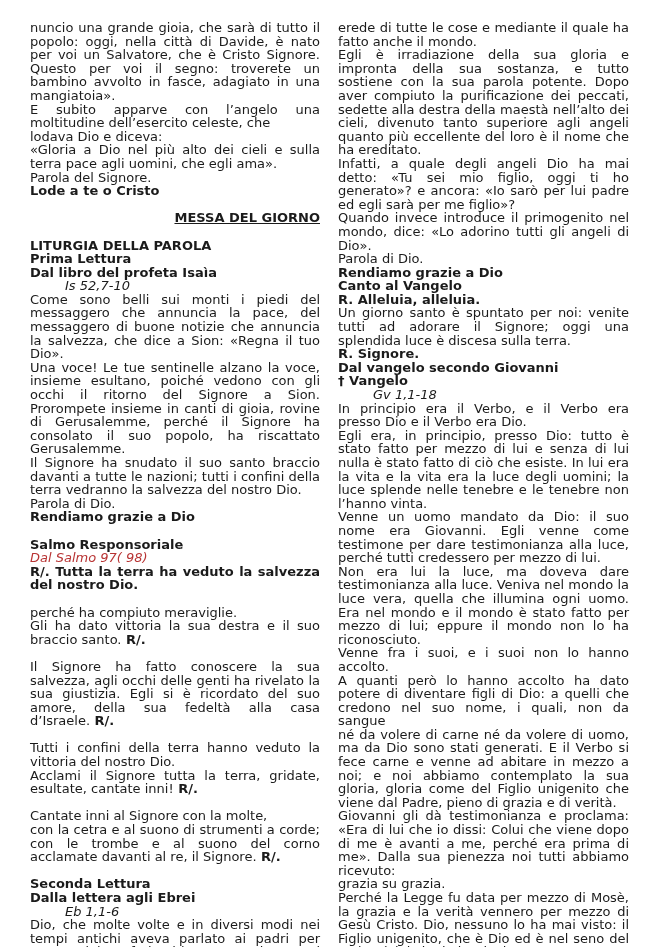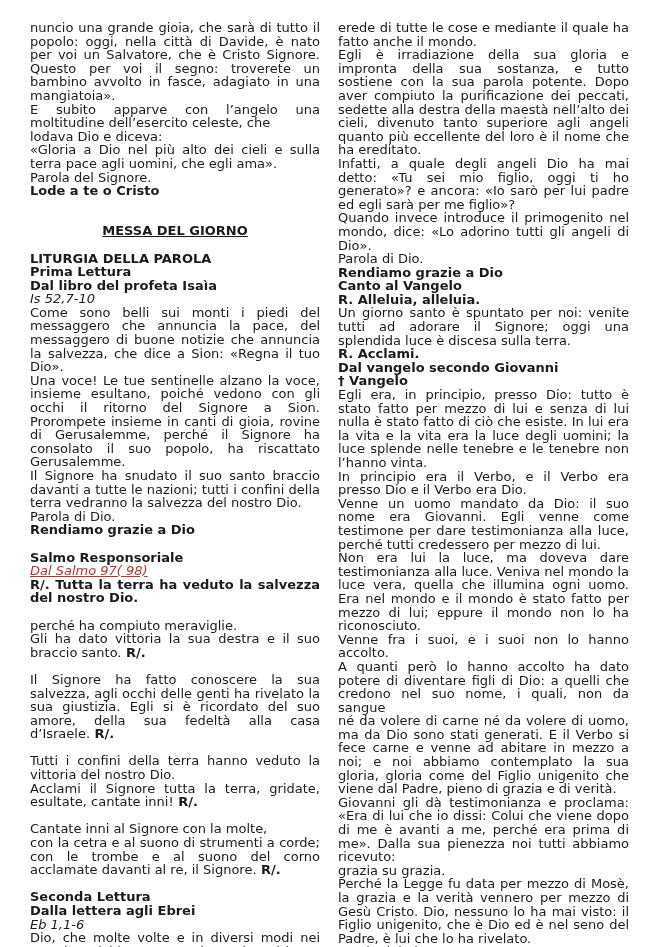--- a/index.html
+++ b/index.html
@@ -23,27 +23,26 @@
     top: 21px;
   }
   .col-left  { left: 30px;  width: 290px; }
   .col-right { left: 338px; width: 291px; }
   .blk { margin: 0; padding: 0; }
   .blk.justify, .blk.bold-justify {
     text-align: justify;
     text-align-last: left;
   }
   .blk.bold, .blk.bold-justify { font-weight: bold; }
-  .blk.italic { font-style: italic; }
+  .blk.italic { font-style: italic; margin-left: 35px; }
   .blk.red-italic { font-style: italic; }
   .blk.heading {
     font-weight: bold;
-    text-align: center;
+    text-align: right;
     text-decoration: underline;
-    margin-top: 13px;
   }
   .blk.gap { height: 13.6px; }
   .blk b { font-weight: bold; font-style: normal; }
 </style>
 </head>
 <body>
 
 <div class="page" style="background: rgb(255, 255, 255); color: rgb(27, 27, 27);">
   <div class="col col-left">
       <div class="blk justify">nuncio una grande gioia, che sarà di tutto il popolo: oggi, nella città di Davide, è nato per voi un Salvatore, che è Cristo Signore. Questo per voi il segno: troverete un bambino avvolto in fasce, adagiato in una mangiatoia».</div>
@@ -59,21 +58,21 @@
       <div class="blk bold">Prima Lettura</div>
       <div class="blk bold">Dal libro del profeta Isaìa</div>
       <div class="blk italic">Is 52,7-10</div>
       <div class="blk justify">Come sono belli sui monti i piedi del messaggero che annuncia la pace, del messaggero di buone notizie che annuncia la salvezza, che dice a Sion: «Regna il tuo Dio».</div>
       <div class="blk justify">Una voce! Le tue sentinelle alzano la voce, insieme esultano, poiché vedono con gli occhi il ritorno del Signore a Sion. Prorompete insieme in canti di gioia, rovine di Gerusalemme, perché il Signore ha consolato il suo popolo, ha riscattato Gerusalemme.</div>
       <div class="blk justify">Il Signore ha snudato il suo santo braccio davanti a tutte le nazioni; tutti i confini della terra vedranno la salvezza del nostro Dio.</div>
       <div class="blk plain">Parola di Dio.</div>
       <div class="blk bold">Rendiamo grazie a Dio</div>
       <div class="blk gap"></div>
       <div class="blk bold">Salmo Responsoriale</div>
-      <div class="blk red-italic" style="color: rgb(184, 52, 52); text-decoration: underline;">Dal Salmo 97( 98)</div>
+      <div class="blk red-italic" style="color: rgb(184, 52, 52);">Dal Salmo 97( 98)</div>
       <div class="blk bold-justify">R/. Tutta la terra ha veduto la salvezza del nostro Dio.</div>
       <div class="blk gap"></div>
       <div class="blk plain">perché ha compiuto meraviglie.</div>
       <div class="blk justify">Gli ha dato vittoria la sua destra e il suo braccio santo.<b>&nbsp;R/.</b></div>
       <div class="blk gap"></div>
       <div class="blk justify">Il Signore ha fatto conoscere la sua salvezza, agli occhi delle genti ha rivelato la sua giustizia. Egli si è ricordato del suo amore, della sua fedeltà alla casa d’Israele.<b>&nbsp;R/.</b></div>
       <div class="blk gap"></div>
       <div class="blk justify">Tutti i confini della terra hanno veduto la vittoria del nostro Dio.</div>
       <div class="blk justify">Acclami il Signore tutta la terra, gridate, esultate, cantate inni!<b>&nbsp;R/.</b></div>
       <div class="blk gap"></div>
@@ -88,25 +87,26 @@
   <div class="col col-right">
       <div class="blk justify">erede di tutte le cose e mediante il quale ha fatto anche il mondo.</div>
       <div class="blk justify">Egli è irradiazione della sua gloria e impronta della sua sostanza, e tutto sostiene con la sua parola potente. Dopo aver compiuto la purificazione dei peccati, sedette alla destra della maestà nell’alto dei cieli, divenuto tanto superiore agli angeli quanto più eccellente del loro è il nome che ha ereditato.</div>
       <div class="blk justify">Infatti, a quale degli angeli Dio ha mai detto: «Tu sei mio figlio, oggi ti ho generato»? e ancora: «Io sarò per lui padre ed egli sarà per me figlio»?</div>
       <div class="blk justify">Quando invece introduce il primogenito nel mondo, dice: «Lo adorino tutti gli angeli di Dio».</div>
       <div class="blk plain">Parola di Dio.</div>
       <div class="blk bold">Rendiamo grazie a Dio</div>
       <div class="blk bold">Canto al Vangelo</div>
       <div class="blk bold">R. Alleluia, alleluia.</div>
       <div class="blk justify">Un giorno santo è spuntato per noi: venite tutti ad adorare il Signore; oggi una splendida luce è discesa sulla terra.</div>
-      <div class="blk bold">R. Acclami.</div>
+      <div class="blk bold">R. Signore.</div>
       <div class="blk bold">Dal vangelo secondo Giovanni</div>
       <div class="blk bold">† Vangelo</div>
+      <div class="blk italic">Gv 1,1-18</div>
+      <div class="blk justify">In principio era il Verbo, e il Verbo era presso Dio e il Verbo era Dio.</div>
       <div class="blk justify">Egli era, in principio, presso Dio: tutto è stato fatto per mezzo di lui e senza di lui nulla è stato fatto di ciò che esiste. In lui era la vita e la vita era la luce degli uomini; la luce splende nelle tenebre e le tenebre non l’hanno vinta.</div>
-      <div class="blk justify">In principio era il Verbo, e il Verbo era presso Dio e il Verbo era Dio.</div>
       <div class="blk justify">Venne un uomo mandato da Dio: il suo nome era Giovanni. Egli venne come testimone per dare testimonianza alla luce, perché tutti credessero per mezzo di lui.</div>
       <div class="blk justify">Non era lui la luce, ma doveva dare testimonianza alla luce. Veniva nel mondo la luce vera, quella che illumina ogni uomo. Era nel mondo e il mondo è stato fatto per mezzo di lui; eppure il mondo non lo ha riconosciuto.</div>
       <div class="blk justify">Venne fra i suoi, e i suoi non lo hanno accolto.</div>
       <div class="blk justify">A quanti però lo hanno accolto ha dato potere di diventare figli di Dio: a quelli che credono nel suo nome, i quali, non da sangue</div>
       <div class="blk justify">né da volere di carne né da volere di uomo, ma da Dio sono stati generati. E il Verbo si fece carne e venne ad abitare in mezzo a noi; e noi abbiamo contemplato la sua gloria, gloria come del Figlio unigenito che viene dal Padre, pieno di grazia e di verità.</div>
       <div class="blk justify">Giovanni gli dà testimonianza e proclama: «Era di lui che io dissi: Colui che viene dopo di me è avanti a me, perché era prima di me». Dalla sua pienezza noi tutti abbiamo ricevuto:</div>
       <div class="blk plain">grazia su grazia.</div>
       <div class="blk justify">Perché la Legge fu data per mezzo di Mosè, la grazia e la verità vennero per mezzo di Gesù Cristo. Dio, nessuno lo ha mai visto: il Figlio unigenito, che è Dio ed è nel seno del Padre, è lui che lo ha rivelato.</div>
       <div class="blk plain">Parola del Signore.</div>
       <div class="blk bold">Lode a te o Cristo</div>

